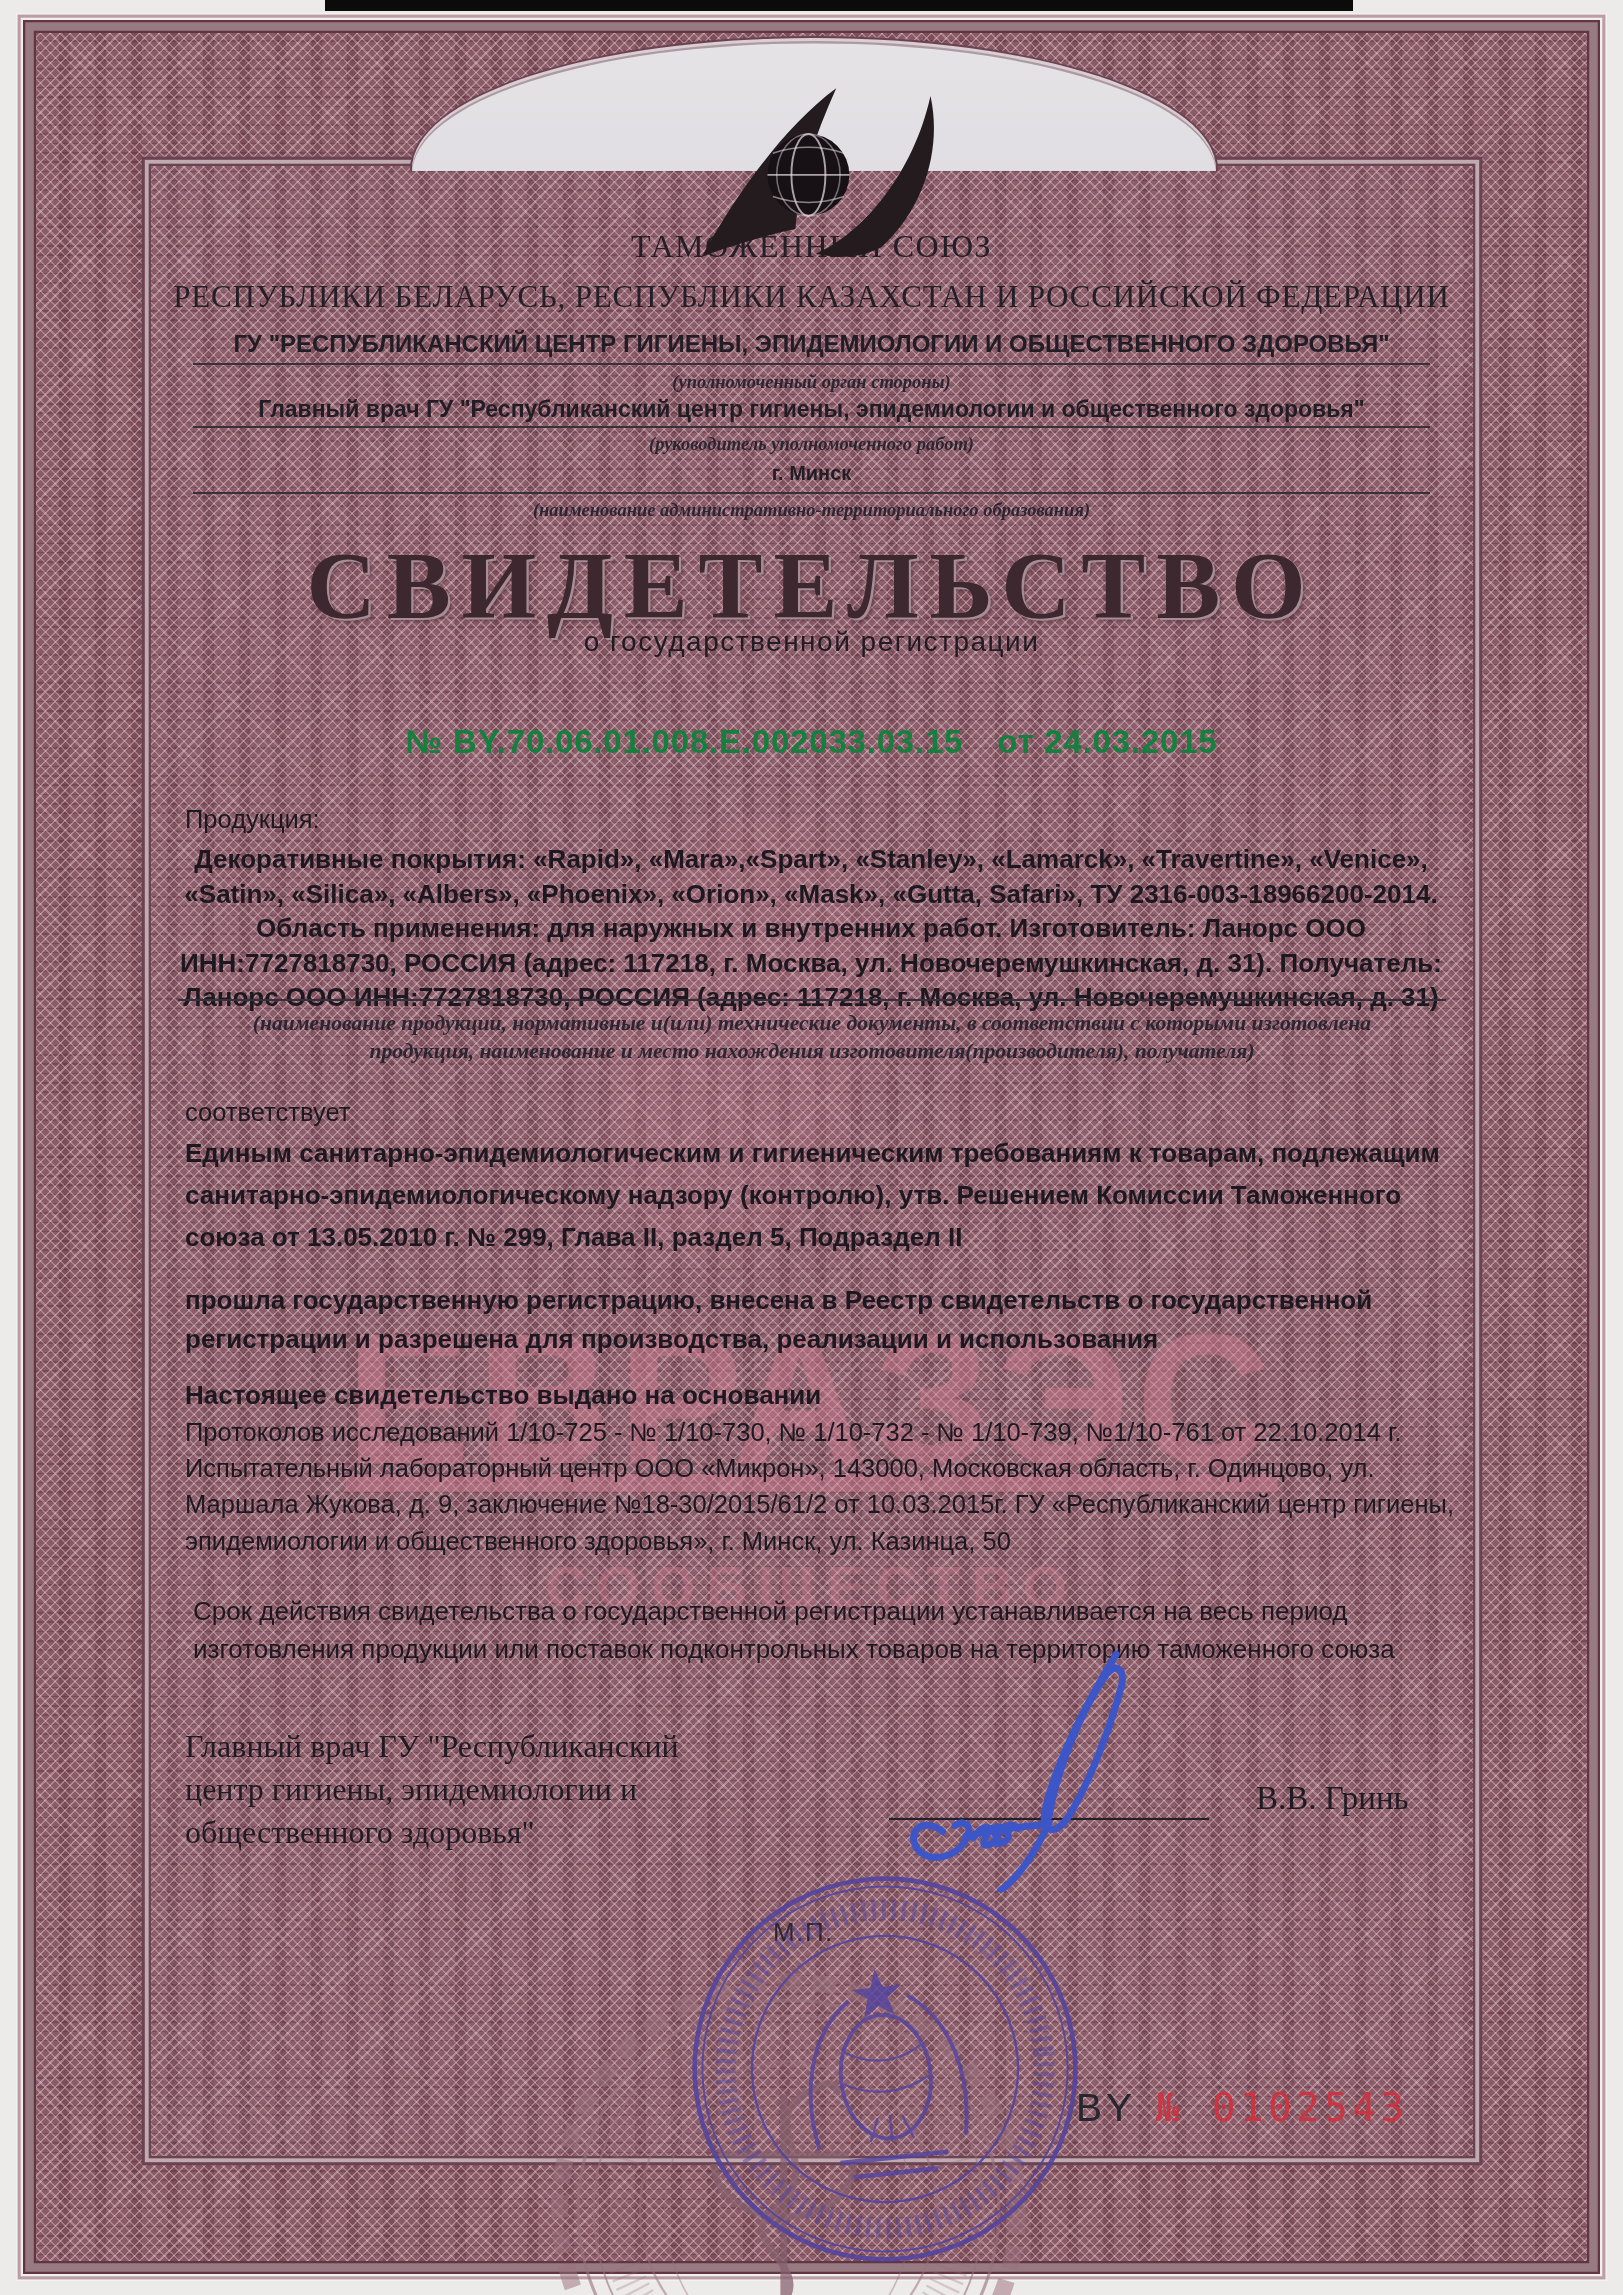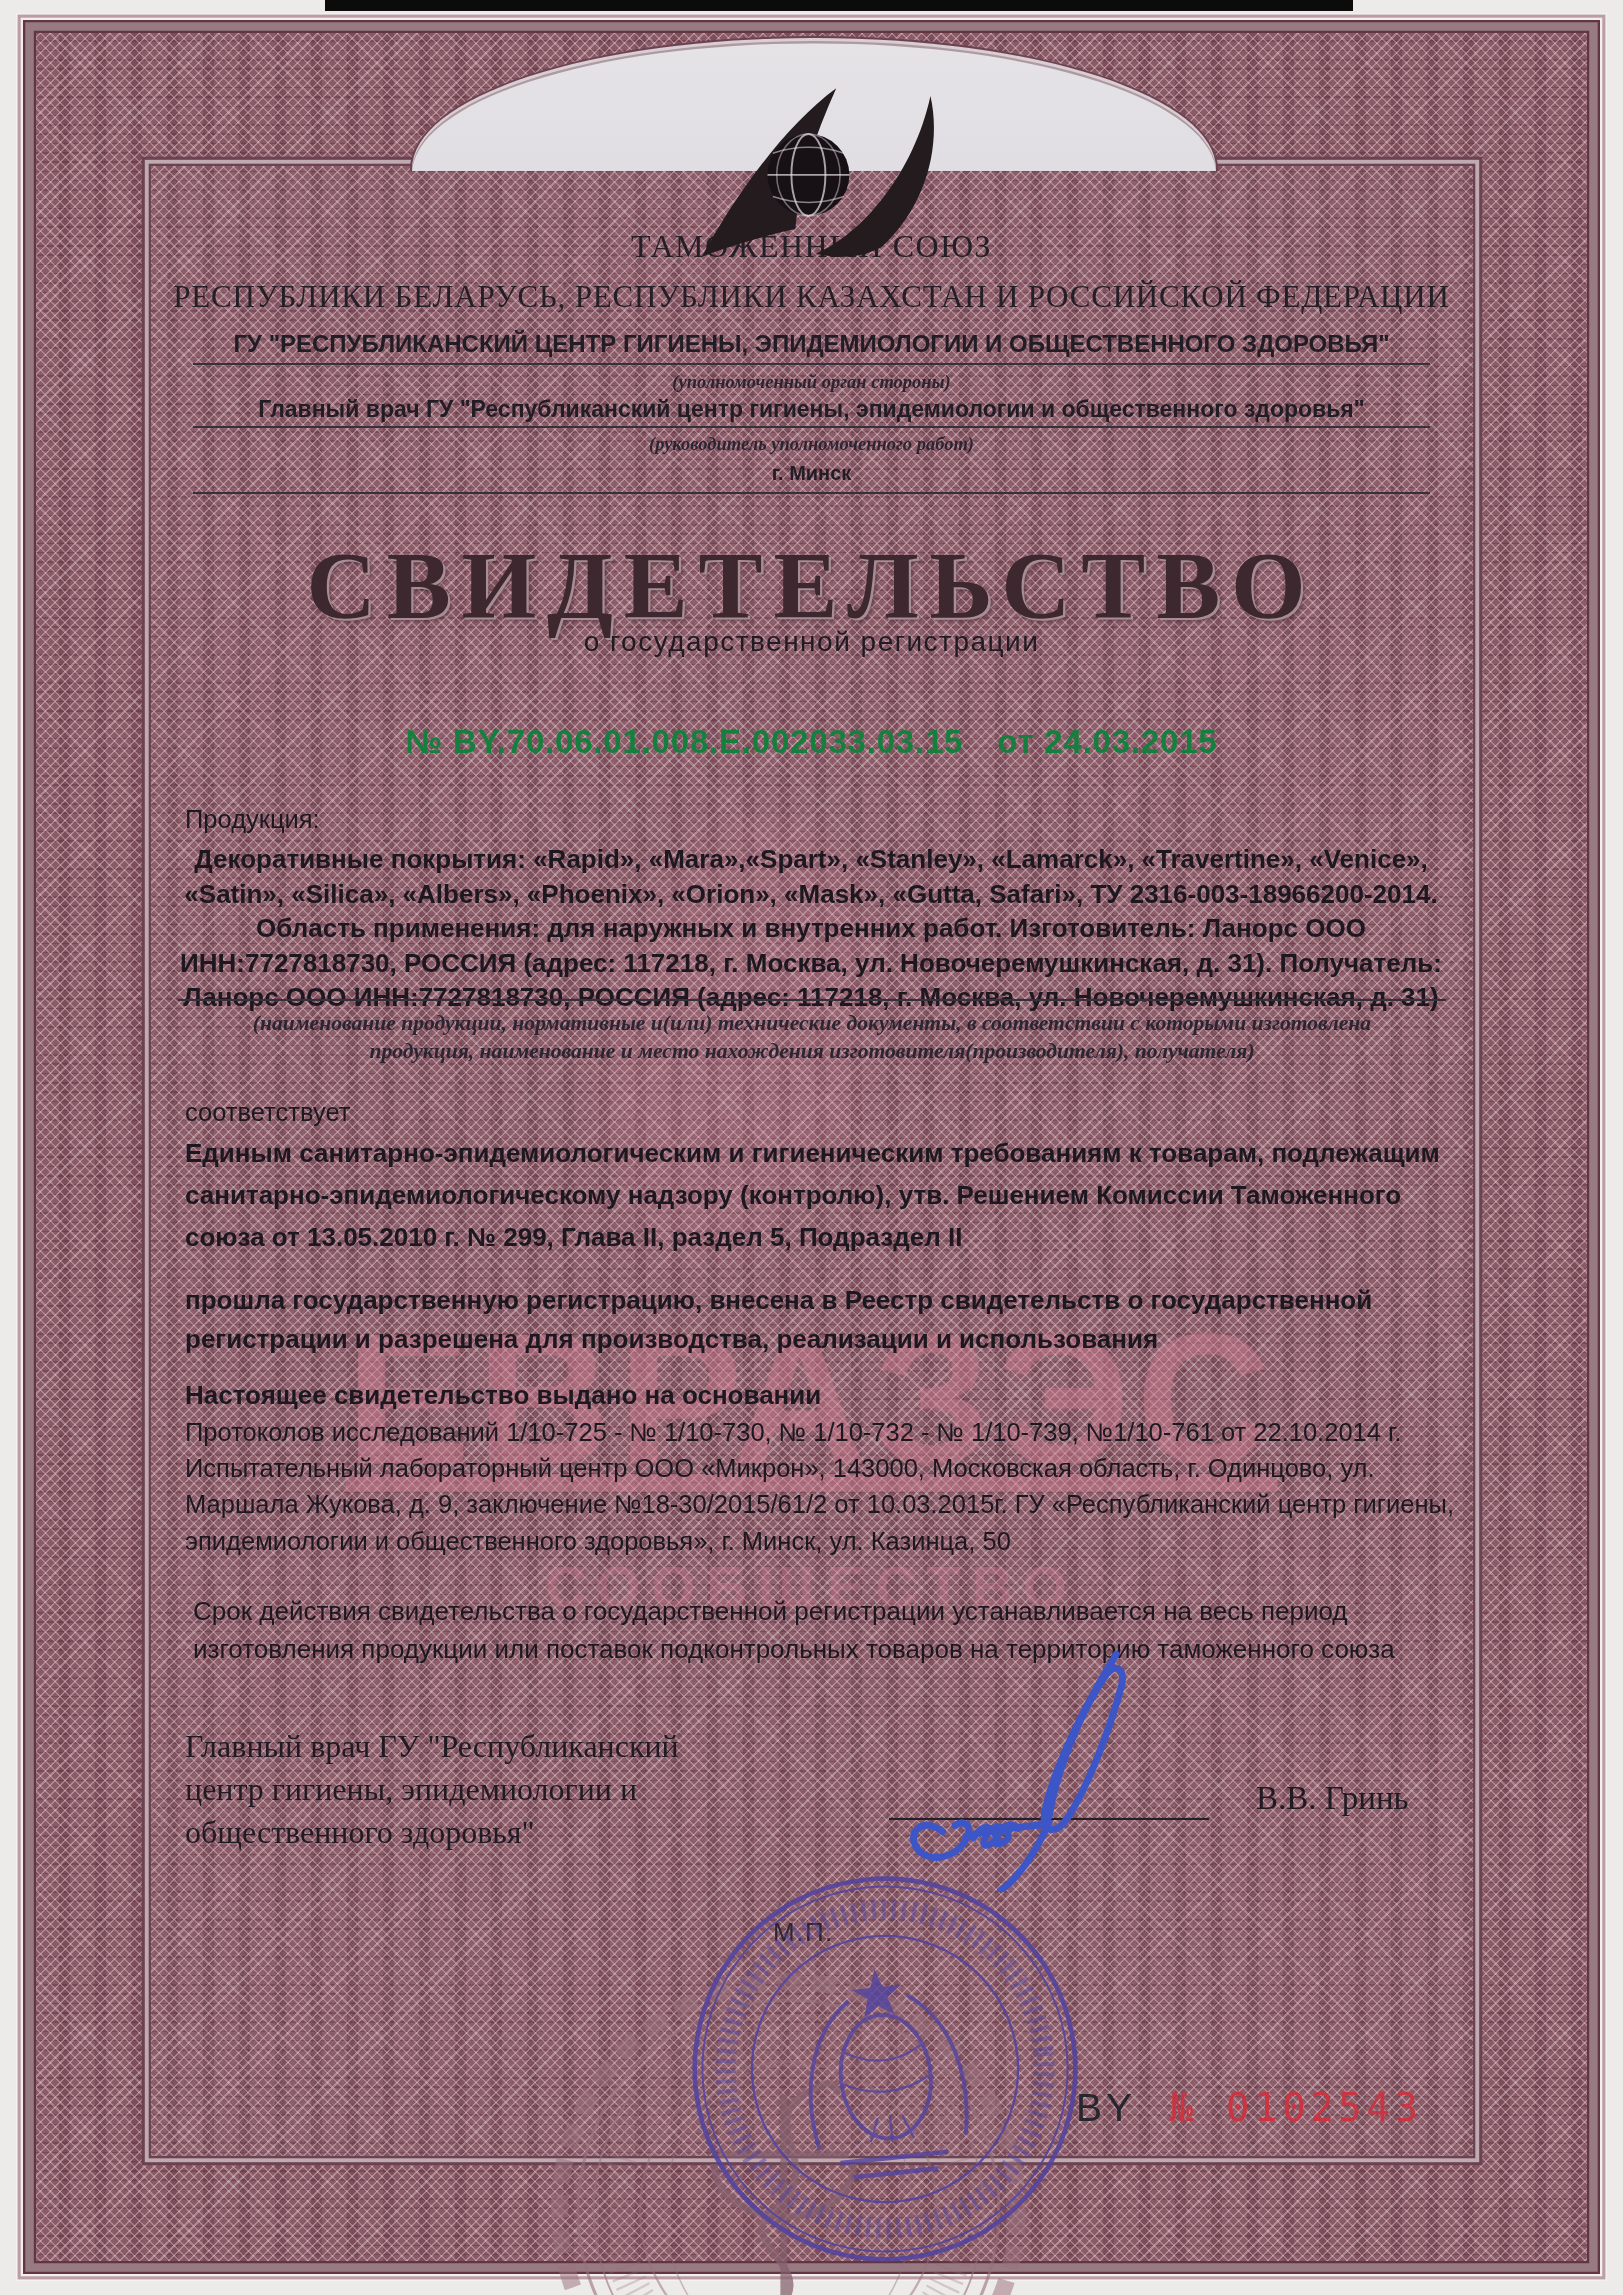--- a/index.html
+++ b/index.html
@@ -65,21 +65,21 @@
   .conforms-label{top:1098px;left:185px;font-size:25.5px;}
   .conforms-text{top:1132px;left:185px;width:1275px;font-size:26px;font-weight:600;line-height:1.62;}
   .registered{top:1281px;left:185px;width:1283px;font-size:26px;font-weight:600;line-height:1.5;}
   .basis-label{top:1380px;left:185px;font-size:26px;font-weight:600;}
   .basis-text{top:1414px;left:185px;width:1291px;font-size:25.5px;font-weight:500;line-height:1.42;}
   .validity{top:1592px;left:193px;width:1268px;font-size:26px;font-weight:500;line-height:1.48;}
   .signer-title{top:1725px;left:185px;width:556px;font-size:32px;line-height:1.34;color:#201a22;}
   .signer-name{top:1780px;left:1256px;font-size:33px;color:#201a22;}
   .sig-rule{top:1818px;left:889px;width:320px;height:2.3px;background:#23202a;z-index:5;}
   .mp{top:1917px;left:773px;font-size:26px;letter-spacing:1.5px;z-index:5;color:#2a2530;}
-  .by-row{top:2085px;left:1076px;z-index:5;display:flex;align-items:baseline;gap:34px;}
+  .by-row{top:2085px;left:1076px;z-index:5;display:flex;align-items:baseline;gap:20px;}
   .by-code{font-size:39px;letter-spacing:3.9px;color:#26262e;font-weight:500;}
   .form-num{font-family:"DejaVu Sans Mono",monospace;font-size:39px;letter-spacing:4.6px;color:#cb3440;}
 
   svg{display:block;}
   .logo{left:657px;top:80px;width:309px;height:182px;z-index:6;}
   .rosette{left:541px;top:1963px;width:495px;height:495px;z-index:6;opacity:.85;}
   .stamp{left:680px;top:1843px;width:410px;height:452px;z-index:7;opacity:.88;transform:rotate(-6deg);}
   .signature{left:850px;top:1637px;width:386px;height:255px;z-index:7;}
 </style>
 </head>
@@ -110,20 +110,21 @@
   <div class="abs t center serif union">ТАМОЖЕННЫЙ СОЮЗ</div>
   <div class="abs t center serif members">РЕСПУБЛИКИ БЕЛАРУСЬ, РЕСПУБЛИКИ КАЗАХСТАН И РОССИЙСКОЙ ФЕДЕРАЦИИ</div>
   <div class="abs t center authority">ГУ "РЕСПУБЛИКАНСКИЙ ЦЕНТР ГИГИЕНЫ, ЭПИДЕМИОЛОГИИ И ОБЩЕСТВЕННОГО ЗДОРОВЬЯ"</div>
   <div class="abs rule" style="top:363px;left:193px;width:1237px;"></div>
   <div class="abs t center cap" style="top:372px;">(уполномоченный орган стороны)</div>
   <div class="abs t center head-line">Главный врач ГУ "Республиканский центр гигиены, эпидемиологии и общественного здоровья"</div>
   <div class="abs rule" style="top:426px;left:193px;width:1237px;"></div>
   <div class="abs t center cap" style="top:434px;">(руководитель уполномоченного работ)</div>
   <div class="abs t center city">г. Минск</div>
   <div class="abs rule" style="top:492px;left:193px;width:1237px;"></div>
+  <div class="abs t center cap" style="top:500px;">(наименование административно-территориального образования)</div>
 
   <div class="abs t center title-word">СВИДЕТЕЛЬСТВО</div>
   <div class="abs t center subtitle">о государственной регистрации</div>
   <div class="abs t center numline">
     <span>№ BY.70.06.01.008.Е.002033.03.15</span><span class="gap"></span><span>от 24.03.2015</span>
   </div>
 
   <div class="abs t body-t product-label">Продукция:</div>
   <div class="abs t body-t product-block">Декоративные покрытия: «Rapid», «Mara»,«Spart», «Stanley», «Lamarck», «Travertine», «Venice», «Satin», «Silica», «Albers», «Phoenix», «Orion», «Mask», «Gutta, Safari», ТУ 2316-003-18966200-2014. Область применения: для наружных и внутренних работ. Изготовитель: Ланорс ООО ИНН:7727818730, РОССИЯ (адрес: 117218, г. Москва, ул. Новочеремушкинская, д. 31). Получатель: Ланорс ООО ИНН:7727818730, РОССИЯ (адрес: 117218, г. Москва, ул. Новочеремушкинская, д. 31)</div>
   <div class="abs rule" style="top:999px;left:178px;width:1268px;"></div>

